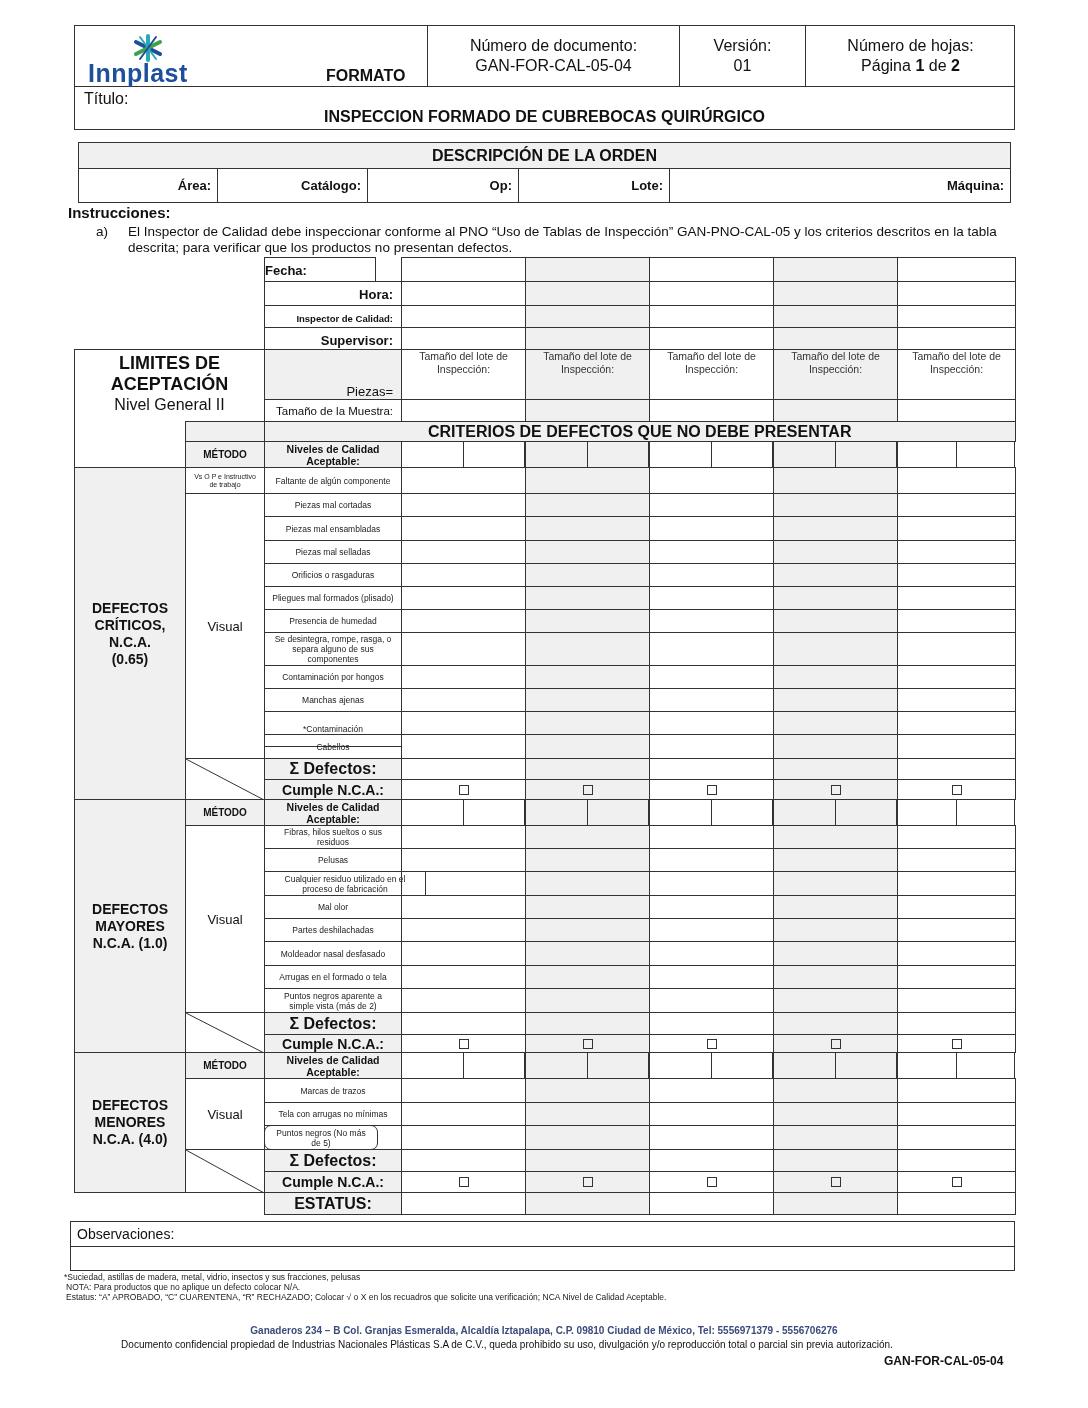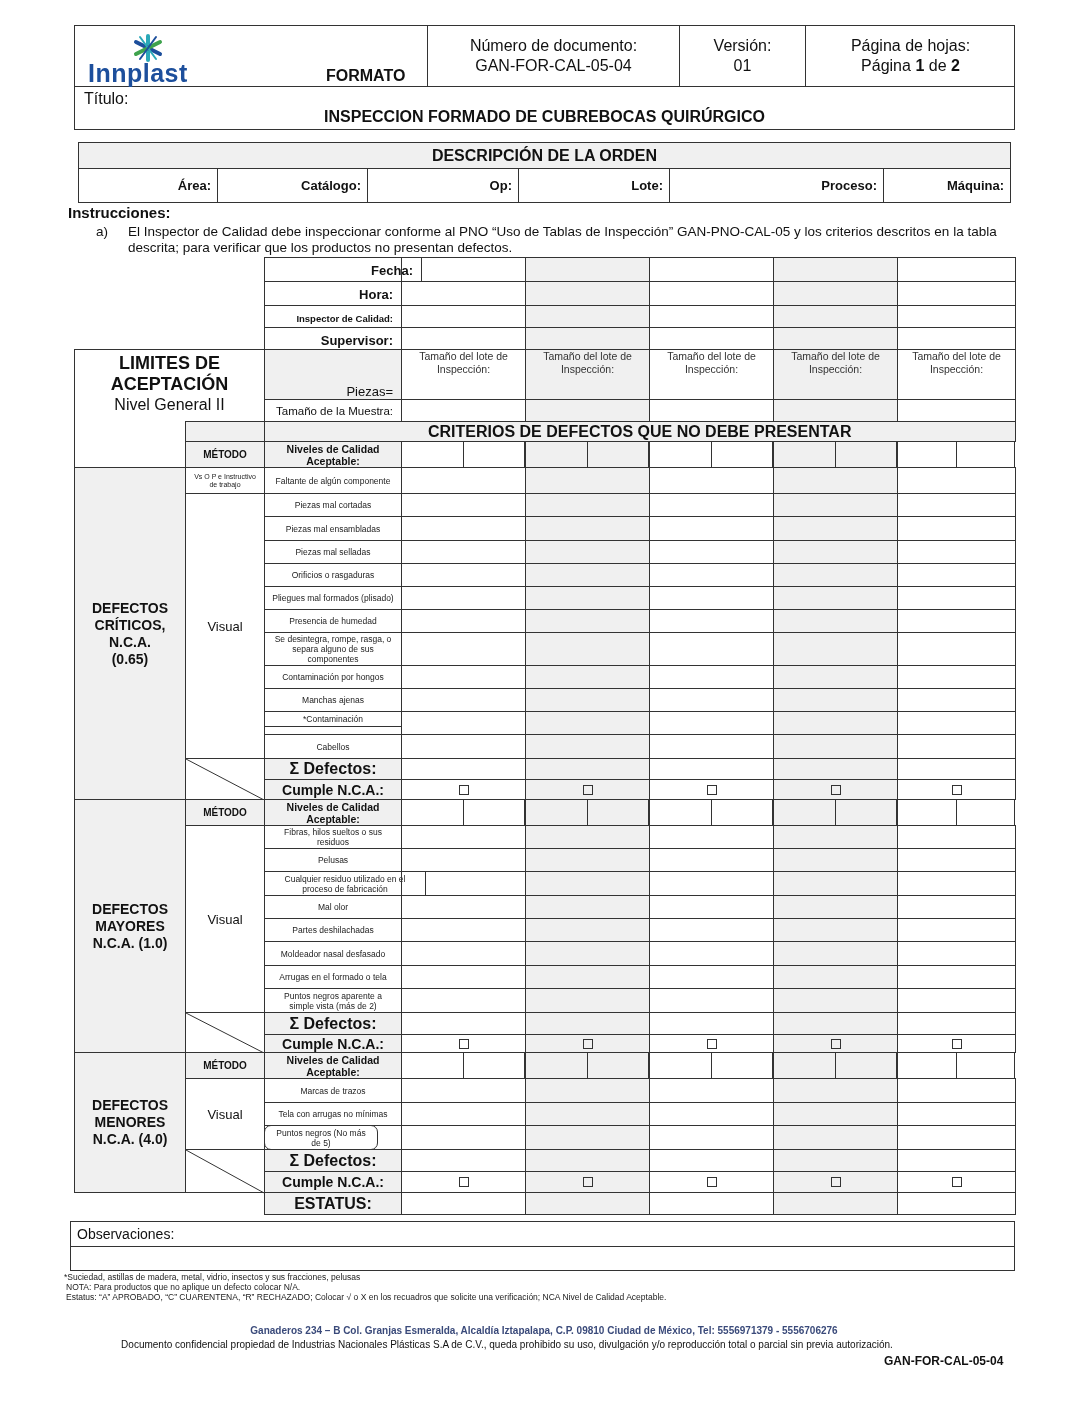--- a/index.html
+++ b/index.html
@@ -39,47 +39,46 @@
 
 <div class="abs c" style="left:428px;top:36px;width:251px;flex-direction:column;font-size:16px;line-height:20px;">
   <span>Número de documento:</span>
   <span>GAN-FOR-CAL-05-04</span>
 </div>
 <div class="abs c" style="left:680px;top:36px;width:125px;flex-direction:column;font-size:16px;line-height:20px;">
   <span>Versión:</span>
   <span>01</span>
 </div>
 <div class="abs c" style="left:806px;top:36px;width:209px;flex-direction:column;font-size:16px;line-height:20px;">
-  <span>Página de hojas:</span>
+  <span>Número de hojas:</span>
   <span>
     <span>Página</span>
     <b>1</b>
     <span>de</span>
     <b>2</b>
   </span>
 </div>
 <div class="abs" style="left:84px;top:90px;font-size:16px;">Título:</div>
 <div class="abs bold c" style="left:74px;top:108px;width:941px;font-size:16px;">INSPECCION FORMADO DE CUBREBOCAS QUIRÚRGICO</div>
 
 <div class="abs b g c bold" style="left:78px;top:142px;width:933px;height:27px;font-size:16px;">DESCRIPCIÓN DE LA ORDEN</div>
 <div class="abs b" style="left:78px;top:168px;width:933px;height:35px;display:flex;text-align:right;">
   <div class="bold sm" style="width:139px;border-right:1px solid #333;padding:9px 6px;box-sizing:border-box;font-size:13px;">Área:</div>
   <div class="bold" style="width:150px;border-right:1px solid #333;padding:9px 6px;box-sizing:border-box;font-size:13px;">Catálogo:</div>
   <div class="bold" style="width:151px;border-right:1px solid #333;padding:9px 6px;box-sizing:border-box;font-size:13px;">Op:</div>
   <div class="bold" style="width:151px;border-right:1px solid #333;padding:9px 6px;box-sizing:border-box;font-size:13px;">Lote:</div>
-  <div class="bold" style="width:214px;border-right:1px solid #333;padding:9px 6px;box-sizing:border-box;font-size:13px;">Proceso:</div>
   <div class="bold" style="flex:1;padding:9px 6px;box-sizing:border-box;font-size:13px;">Máquina:</div>
 </div>
 
 <div class="abs bold" style="left:68px;top:204px;font-size:15px;">Instrucciones:</div>
 <div class="abs" style="left:96px;top:224px;font-size:13.5px;">a)</div>
 <div class="abs" style="left:128px;top:224px;width:900px;font-size:13.5px;line-height:16px;">El Inspector de Calidad debe inspeccionar conforme al PNO “Uso de Tablas de Inspección” GAN-PNO-CAL-05 y los criterios descritos en la tabla descrita; para verificar que los productos no presentan defectos.</div>
 
 <div id="main-table">
-    <div class="abs b bold" style="left: 264px; top: 257px; width: 158px; height: 25px; font-size: 13px; text-align: right; padding: 5px 8px 0px 0px;">Fecha:</div>
+    <div class="abs b bold" style="left: 264px; top: 257px; width: 112px; height: 25px; font-size: 13px; padding: 5px 8px 0px 0px;">Fecha:</div>
     <div class="abs b" style="left: 401px; top: 257px; width: 125px; height: 25px;"></div>
     <div class="abs b g" style="left: 525px; top: 257px; width: 125px; height: 25px;"></div>
     <div class="abs b" style="left: 649px; top: 257px; width: 125px; height: 25px;"></div>
     <div class="abs b g" style="left: 773px; top: 257px; width: 125px; height: 25px;"></div>
     <div class="abs b" style="left: 897px; top: 257px; width: 119px; height: 25px;"></div>
     <div class="abs b bold" style="left: 264px; top: 281px; width: 138px; height: 25px; font-size: 13px; text-align: right; padding: 5px 8px 0px 0px;">Hora:</div>
     <div class="abs b" style="left: 401px; top: 281px; width: 125px; height: 25px;"></div>
     <div class="abs b g" style="left: 525px; top: 281px; width: 125px; height: 25px;"></div>
     <div class="abs b" style="left: 649px; top: 281px; width: 125px; height: 25px;"></div>
     <div class="abs b g" style="left: 773px; top: 281px; width: 125px; height: 25px;"></div>
@@ -178,21 +177,21 @@
     <div class="abs b g" style="left: 525px; top: 665px; width: 125px; height: 24px;"></div>
     <div class="abs b" style="left: 649px; top: 665px; width: 125px; height: 24px;"></div>
     <div class="abs b g" style="left: 773px; top: 665px; width: 125px; height: 24px;"></div>
     <div class="abs b" style="left: 897px; top: 665px; width: 119px; height: 24px;"></div>
     <div class="abs b c tiny" style="left: 264px; top: 688px; width: 138px; height: 24px; padding: 0px 6px;">Manchas ajenas</div>
     <div class="abs b" style="left: 401px; top: 688px; width: 125px; height: 24px;"></div>
     <div class="abs b g" style="left: 525px; top: 688px; width: 125px; height: 24px;"></div>
     <div class="abs b" style="left: 649px; top: 688px; width: 125px; height: 24px;"></div>
     <div class="abs b g" style="left: 773px; top: 688px; width: 125px; height: 24px;"></div>
     <div class="abs b" style="left: 897px; top: 688px; width: 119px; height: 24px;"></div>
-    <div class="abs b c tiny" style="left: 264px; top: 711px; width: 138px; height: 16px; padding: 0px 6px;">*Contaminación</div>
+    <div class="abs b c tiny" style="left: 264px; top: 711px; width: 138px; height: 36px; padding: 0px 6px;">*Contaminación</div>
     <div class="abs b" style="left: 401px; top: 711px; width: 125px; height: 24px;"></div>
     <div class="abs b g" style="left: 525px; top: 711px; width: 125px; height: 24px;"></div>
     <div class="abs b" style="left: 649px; top: 711px; width: 125px; height: 24px;"></div>
     <div class="abs b g" style="left: 773px; top: 711px; width: 125px; height: 24px;"></div>
     <div class="abs b" style="left: 897px; top: 711px; width: 119px; height: 24px;"></div>
     <div class="abs b c tiny" style="left: 264px; top: 734px; width: 138px; height: 25px; padding: 0px 6px;">Cabellos</div>
     <div class="abs b" style="left: 401px; top: 734px; width: 125px; height: 25px;"></div>
     <div class="abs b g" style="left: 525px; top: 734px; width: 125px; height: 25px;"></div>
     <div class="abs b" style="left: 649px; top: 734px; width: 125px; height: 25px;"></div>
     <div class="abs b g" style="left: 773px; top: 734px; width: 125px; height: 25px;"></div>

